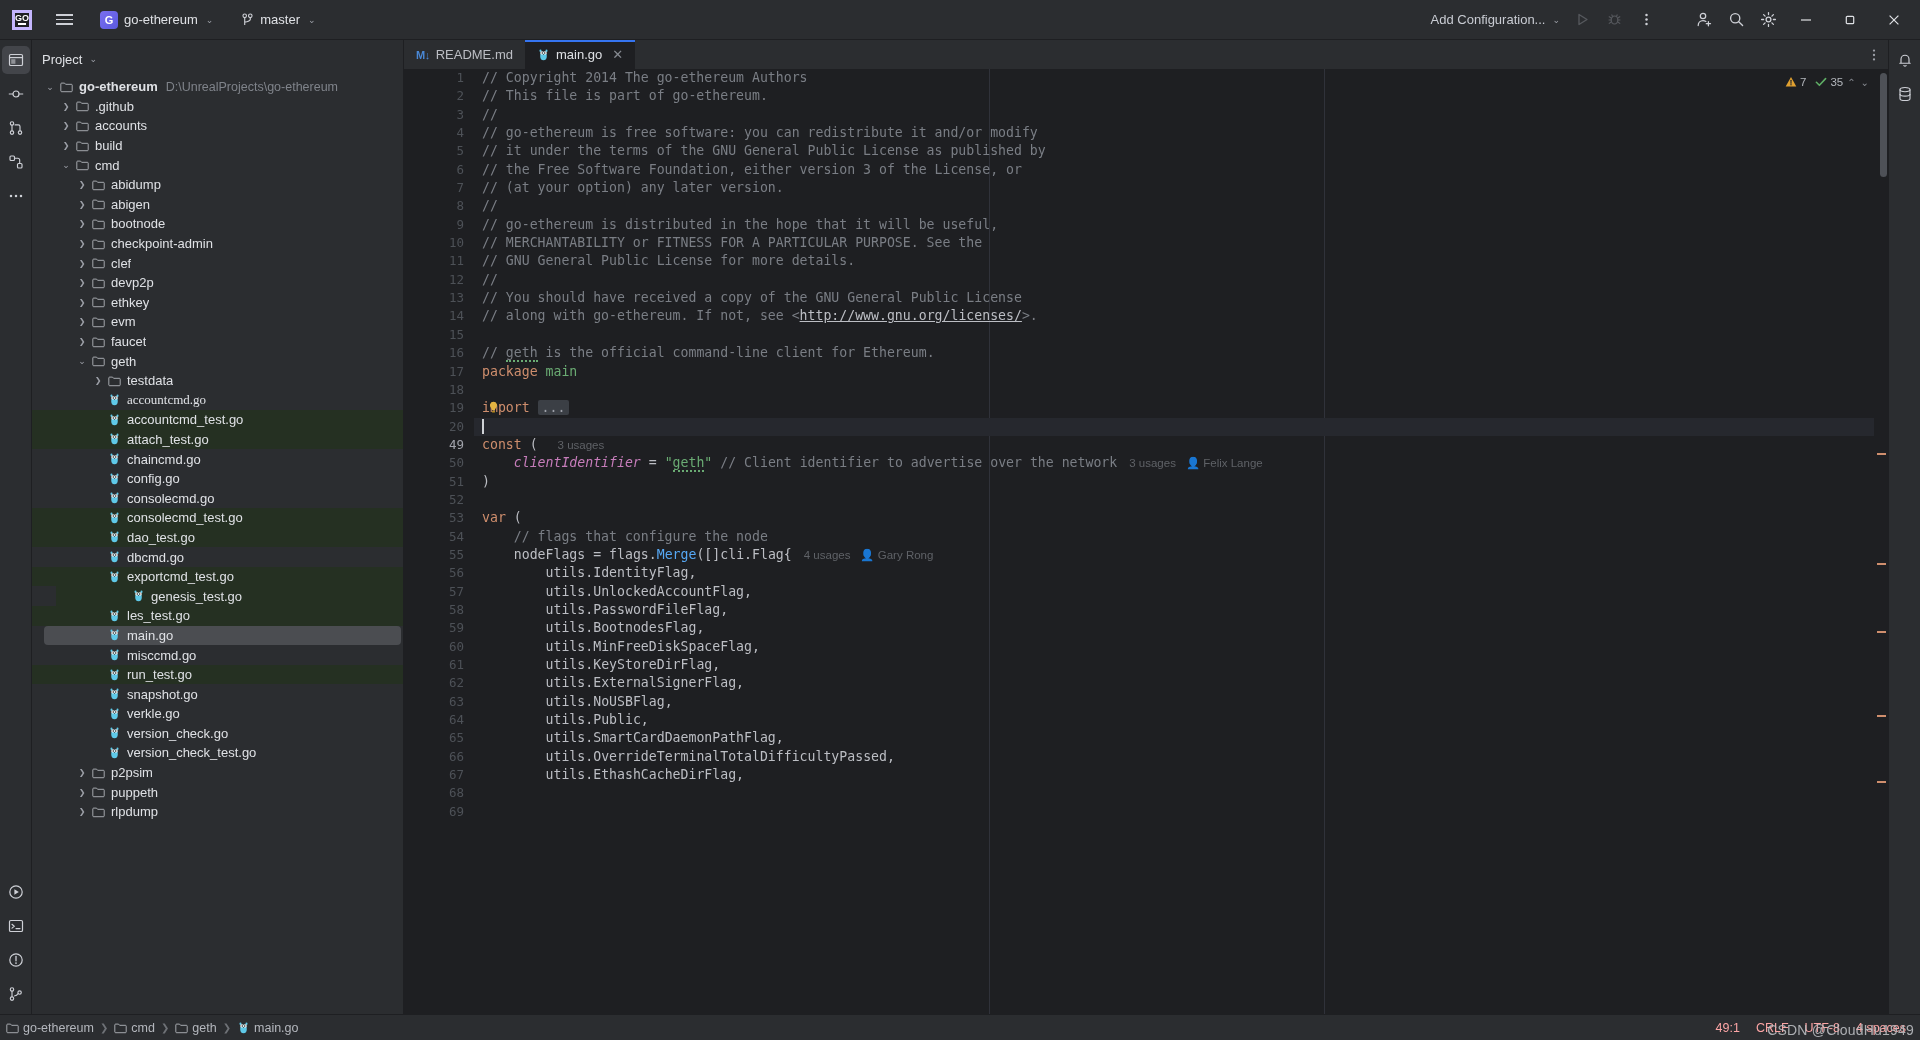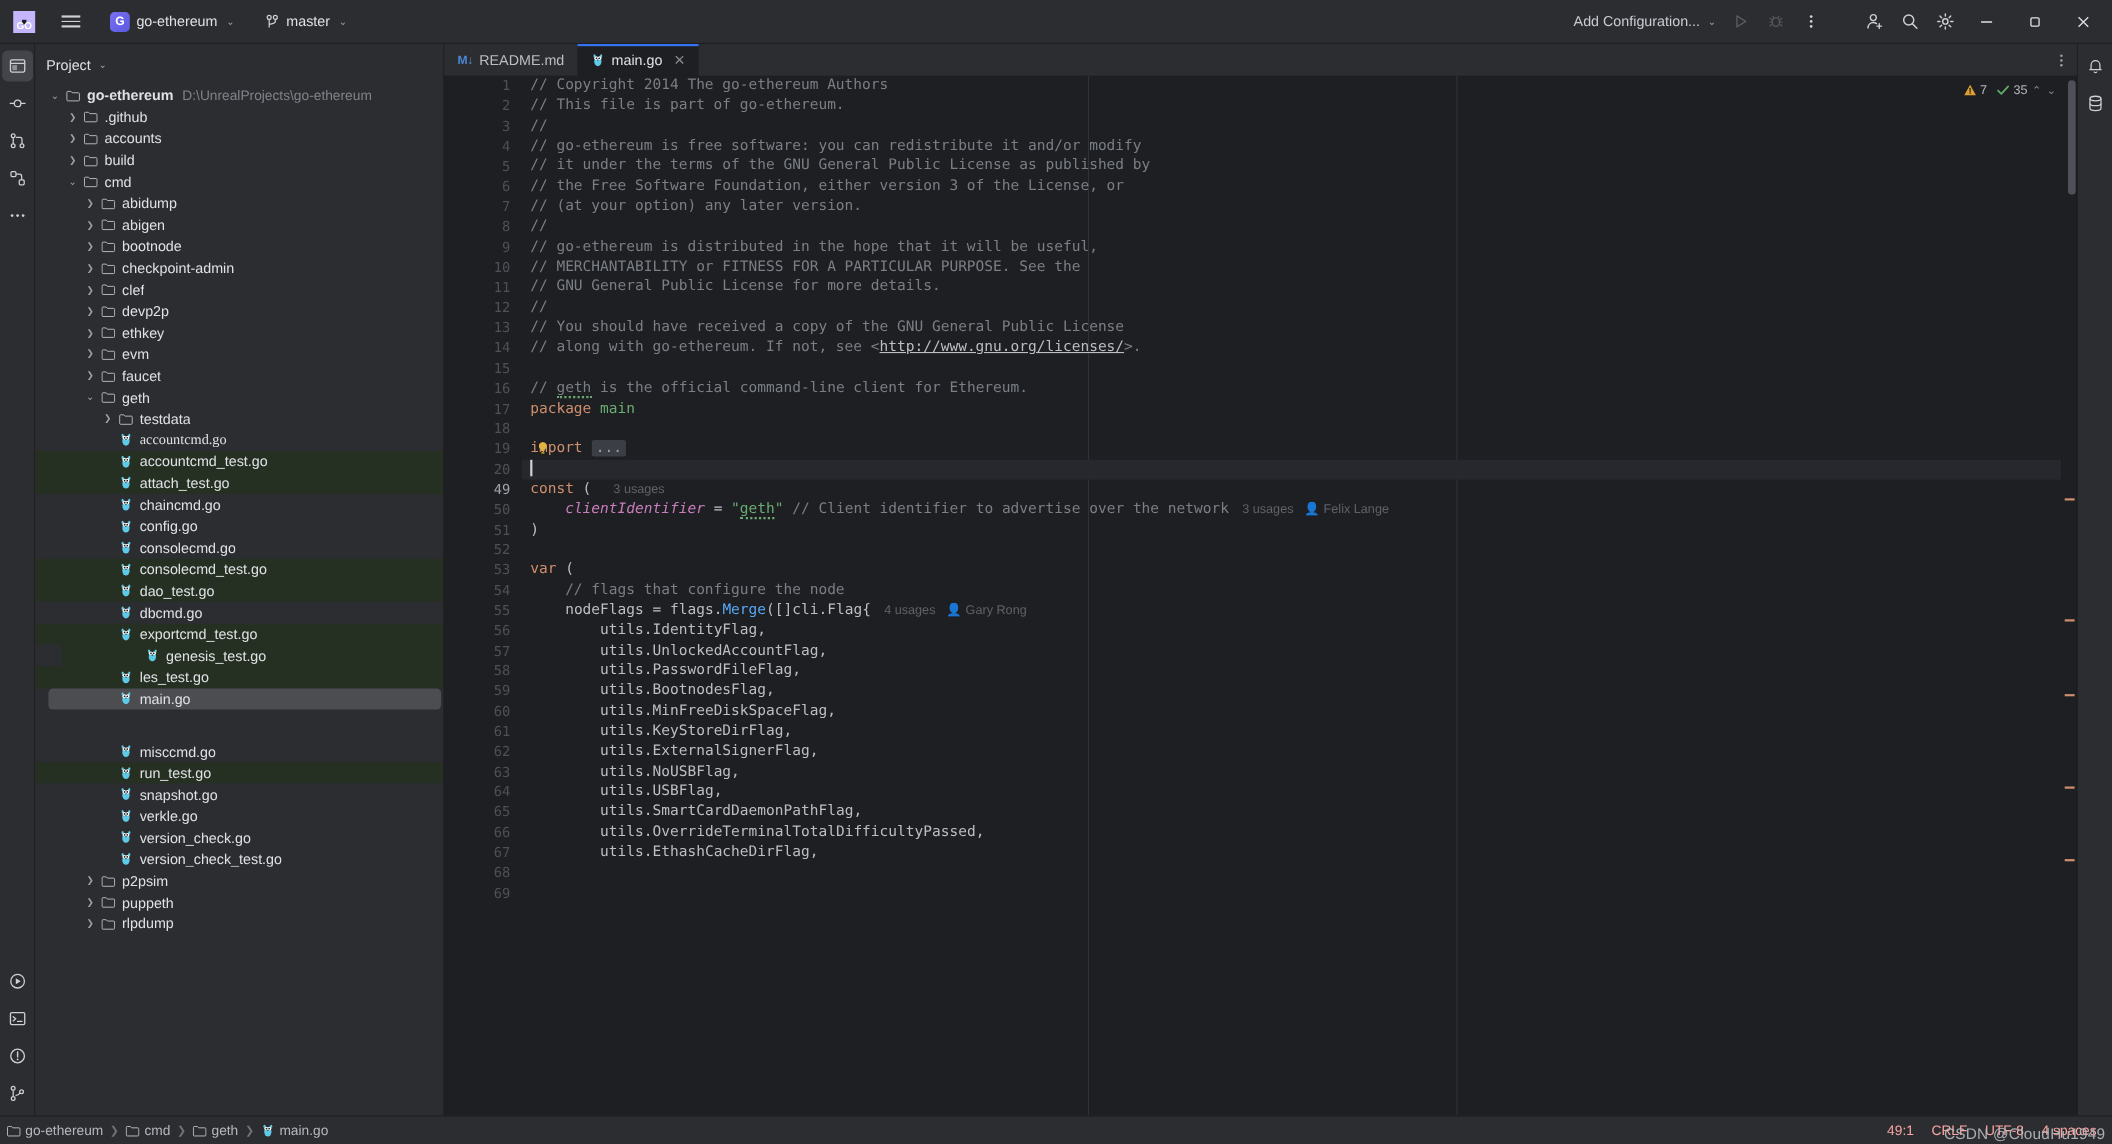--- a/index.html
+++ b/index.html
@@ -18,21 +18,21 @@
     background: #2b2d30;
     display: flex; align-items: center;
     padding: 0 4px 0 6px;
     border-bottom: 1px solid #1e1f22;
   }
   .tb-logo {
     width: 24px; height: 24px; margin: 0 6px 0 4px;
     display: flex; align-items: center; justify-content: center;
   }
   .tb-logo .box {
-    width: 20px; height: 20px; border: 8px solid #c4b5fd;
+    width: 20px; height: 20px; border: 3px solid #c4b5fd;
     background: #1e1f22; display: flex; align-items: flex-start; justify-content: center;
     font-size: 9px; font-weight: bold; color: #fff; line-height: 11px;
     position: relative;
   }
   .tb-logo .box::after {
     content: ""; position: absolute; bottom: 2px; left: 3px; right: 3px; height: 2px; background: #fff;
   }
   .tb-hamburger {
     width: 32px; height: 32px; margin-left: 8px;
     display: flex; flex-direction: column; align-items: center; justify-content: center; gap: 3px;
@@ -749,21 +749,21 @@
                 <ellipse cx="11.7" cy="2.9" rx="1.25" ry="1.8" fill="#5fc9e8"></ellipse>
                 <circle cx="6.1" cy="5.4" r="2.05" fill="#fff"></circle>
                 <circle cx="9.9" cy="5.4" r="2.05" fill="#fff"></circle>
                 <circle cx="6.5" cy="5.5" r=".95" fill="#1a1a1a"></circle>
                 <circle cx="9.5" cy="5.5" r=".95" fill="#1a1a1a"></circle>
                 <ellipse cx="8" cy="7.5" rx=".85" ry=".6" fill="#3a3a3a"></ellipse>
               </svg>
             </span>
             <span class="lbl">main.go</span>
           </div>
-          <div class="row" style="padding-left: 58px; margin-top: 28px;">
+          <div class="row" style="padding-left: 58px;">
             <span class="arrow"></span>
             <span class="ficon">
               <svg class="gopher" viewBox="0 0 16 16">
                 <ellipse cx="8" cy="9.2" rx="4.1" ry="5.2" fill="#5fc9e8"></ellipse>
                 <ellipse cx="4.3" cy="2.9" rx="1.25" ry="1.8" fill="#5fc9e8"></ellipse>
                 <ellipse cx="11.7" cy="2.9" rx="1.25" ry="1.8" fill="#5fc9e8"></ellipse>
                 <circle cx="6.1" cy="5.4" r="2.05" fill="#fff"></circle>
                 <circle cx="9.9" cy="5.4" r="2.05" fill="#fff"></circle>
                 <circle cx="6.5" cy="5.5" r=".95" fill="#1a1a1a"></circle>
                 <circle cx="9.5" cy="5.5" r=".95" fill="#1a1a1a"></circle>
@@ -995,21 +995,21 @@
             <div class="cl"><span class="c-com">    // flags that configure the node</span></div>
             <div class="cl"><span class="c-txt">    </span><span class="c-txt">nodeFlags</span><span class="c-txt"> = </span><span class="c-txt">flags</span><span class="c-txt">.</span><span class="c-fn">Merge</span><span class="c-txt">([]</span><span class="c-txt">cli</span><span class="c-txt">.</span><span class="c-txt">Flag</span><span class="c-txt">{</span><span class="hint" style="margin-left: 12px;">4 usages</span><span class="hint-author" style="margin-left: 10px;"><span style="margin-right:3px;">👤</span><span>Gary Rong</span></span></div>
             <div class="cl"><span class="c-txt">        </span><span class="c-txt">utils</span><span class="c-txt">.</span><span class="c-txt">IdentityFlag</span><span class="c-txt">,</span></div>
             <div class="cl"><span class="c-txt">        </span><span class="c-txt">utils</span><span class="c-txt">.</span><span class="c-txt">UnlockedAccountFlag</span><span class="c-txt">,</span></div>
             <div class="cl"><span class="c-txt">        </span><span class="c-txt">utils</span><span class="c-txt">.</span><span class="c-txt">PasswordFileFlag</span><span class="c-txt">,</span></div>
             <div class="cl"><span class="c-txt">        </span><span class="c-txt">utils</span><span class="c-txt">.</span><span class="c-txt">BootnodesFlag</span><span class="c-txt">,</span></div>
             <div class="cl"><span class="c-txt">        </span><span class="c-txt">utils</span><span class="c-txt">.</span><span class="c-txt">MinFreeDiskSpaceFlag</span><span class="c-txt">,</span></div>
             <div class="cl"><span class="c-txt">        </span><span class="c-txt">utils</span><span class="c-txt">.</span><span class="c-txt">KeyStoreDirFlag</span><span class="c-txt">,</span></div>
             <div class="cl"><span class="c-txt">        </span><span class="c-txt">utils</span><span class="c-txt">.</span><span class="c-txt">ExternalSignerFlag</span><span class="c-txt">,</span></div>
             <div class="cl"><span class="c-txt">        </span><span class="c-txt">utils</span><span class="c-txt">.</span><span class="c-txt">NoUSBFlag</span><span class="c-txt">,</span></div>
-            <div class="cl"><span class="c-txt">        </span><span class="c-txt">utils</span><span class="c-txt">.</span><span class="c-txt">USBFlag</span><span class="c-txt">,</span></div>
+            <div class="cl"><span class="c-txt">        </span><span class="c-txt">utils</span><span class="c-txt">.</span><span class="c-txt">Public</span><span class="c-txt">,</span></div>
             <div class="cl"><span class="c-txt">        </span><span class="c-txt">utils</span><span class="c-txt">.</span><span class="c-txt">SmartCardDaemonPathFlag</span><span class="c-txt">,</span></div>
             <div class="cl"><span class="c-txt">        </span><span class="c-txt">utils</span><span class="c-txt">.</span><span class="c-txt">OverrideTerminalTotalDifficultyPassed</span><span class="c-txt">,</span></div>
             <div class="cl"><span class="c-txt">        </span><span class="c-txt">utils</span><span class="c-txt">.</span><span class="c-txt">EthashCacheDirFlag</span><span class="c-txt">,</span></div>
           </div>
         <div class="markerbar" id="markerbar">
           <div class="scrollthumb" style="top:4px;height:104px"></div>
         <div class="marker" style="top: 384px; background: rgb(207, 142, 109);"></div>
             <div class="marker" style="top: 494px; background: rgb(207, 142, 109);"></div>
             <div class="marker" style="top: 562px; background: rgb(207, 142, 109);"></div>
             <div class="marker" style="top: 646px; background: rgb(207, 142, 109);"></div>

